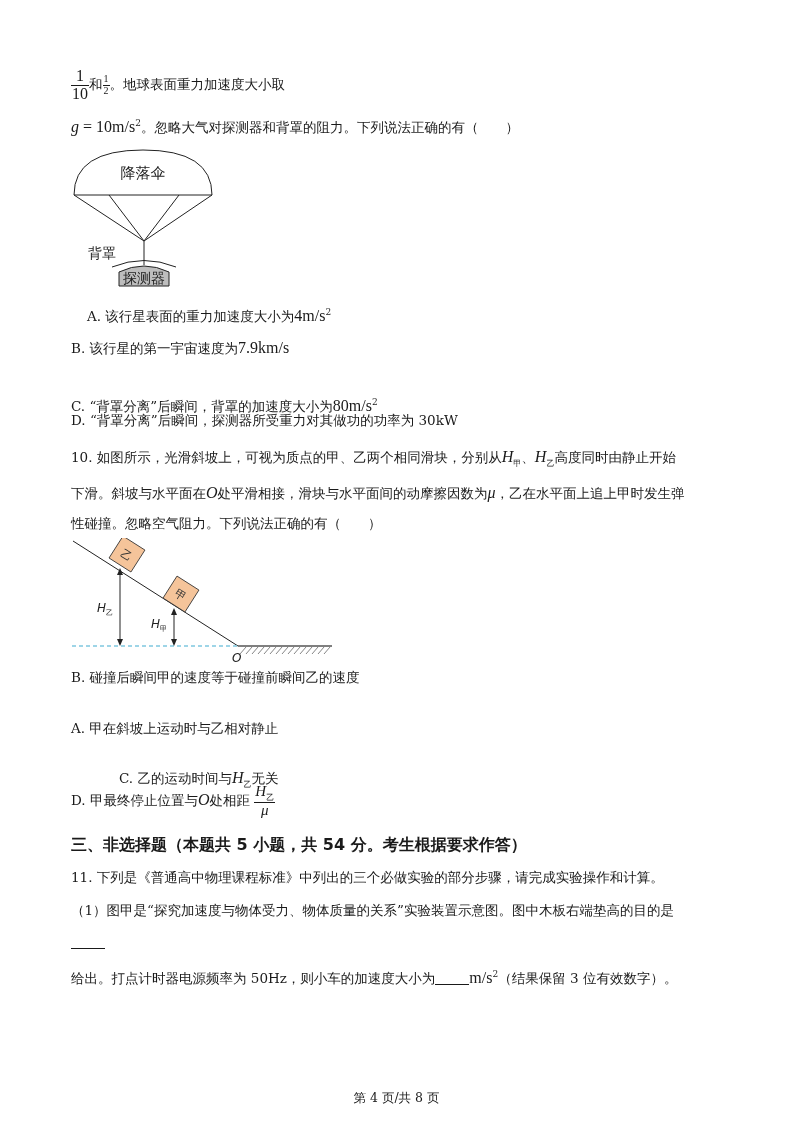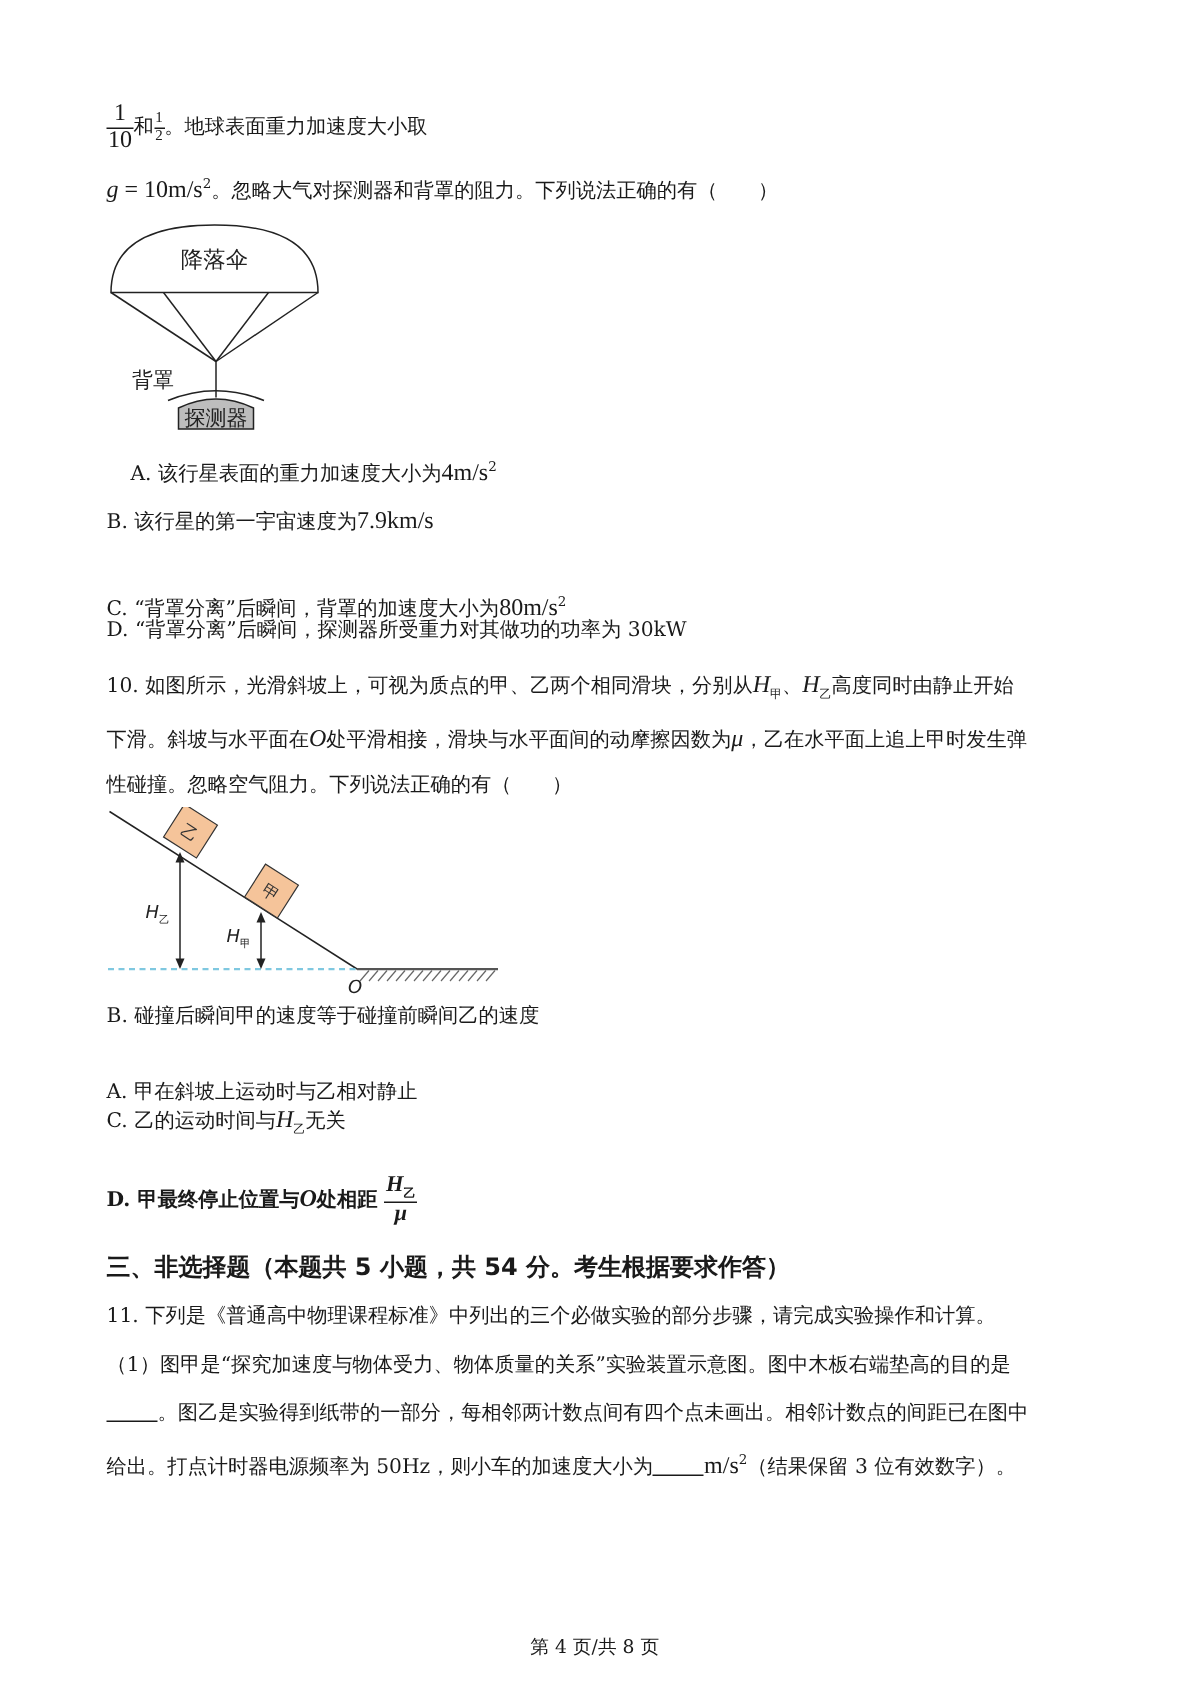--- a/index.html
+++ b/index.html
@@ -111,34 +111,34 @@
   <text x="81" y="90" font-size="12" font-style="italic" fill="#222" font-family="Liberation Serif, serif"><tspan>H</tspan><tspan font-size="7" dy="3" font-style="normal">甲</tspan></text>
   <text x="162" y="124" font-size="12" font-style="italic" fill="#222" font-family="Liberation Serif, serif">O</text>
 </svg>
 
 <div class="line" style="top:670px;margin-top:48px;">
   <span>A.</span> <span>甲在斜坡上运动时与乙相对静止</span>
 </div>
 <div class="line" style="top:667px;text-align:right;">
   <span>B.</span> <span>碰撞后瞬间甲的速度等于碰撞前瞬间乙的速度</span>
 </div>
-<div class="line" style="top:737px;">
+<div class="line" style="top:768px;margin-left:48px;">
   <span>C.</span> <span>乙的运动时间与</span><span class="math mi">H</span><span class="sub">乙</span><span>无关</span>
 </div>
-<div class="line" style="top:780px; line-height:40px;font-weight:bold;">
+<div class="line" style="top:780px; line-height:40px;">
   <span>D.</span> <span>甲最终停止位置与</span><span class="math mi">O</span><span>处相距</span>
   <span class="frac mid"><span class="num"><span class="mi">H</span><span class="sub">乙</span></span><span class="den mi">μ</span></span>
 </div>
 
 <div class="line heading" style="top:835px;">三、非选择题（本题共 5 小题，共 54 分。考生根据要求作答）</div>
 
 <div class="line" style="top:867px;">11. 下列是《普通高中物理课程标准》中列出的三个必做实验的部分步骤，请完成实验操作和计算。</div>
 <div class="line" style="top:900px;">
   <span>（1）图甲是“探究加速度与物体受力、物体质量的关系”实验装置示意图。图中木板右端垫高的目的是</span>
 </div>
 <div class="line" style="top:932px;">
-  <span class="blank" style="width:34px;"></span><span>。图乙是实验得到纸带的一部分，每相邻两计数点间有四个点未画出。相邻计数点的间距已在图中</span>
+  <span class="blank" style="width:34px;"></span>
 </div>
 <div class="line" style="top:964px;">
   <span>给出。打点计时器电源频率为 50Hz，则小车的加速度大小为</span><span class="blank" style="width:34px;"></span><span class="math">m/s</span><sup>2</sup><span>（结果保留 3 位有效数字）。</span>
 </div>
 
 <div class="footer">第 4 页/共 8 页</div>
 
 </body></html>

